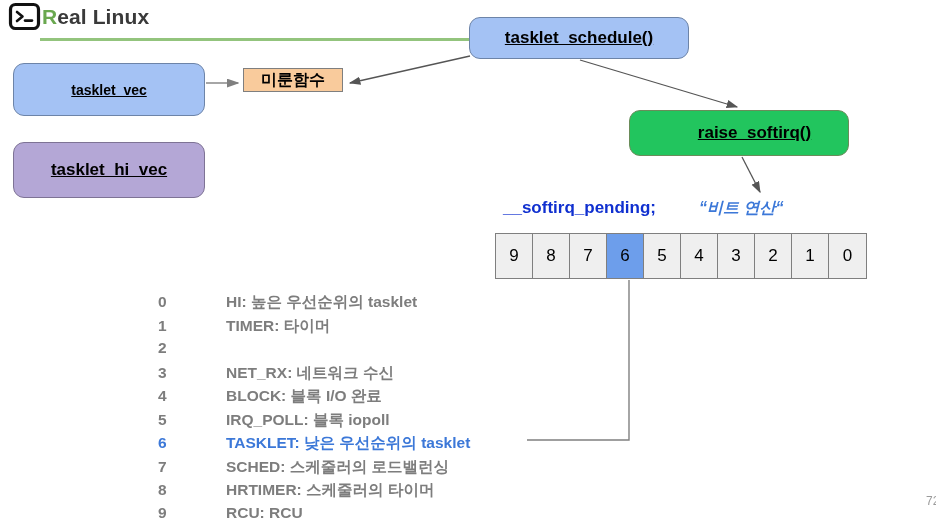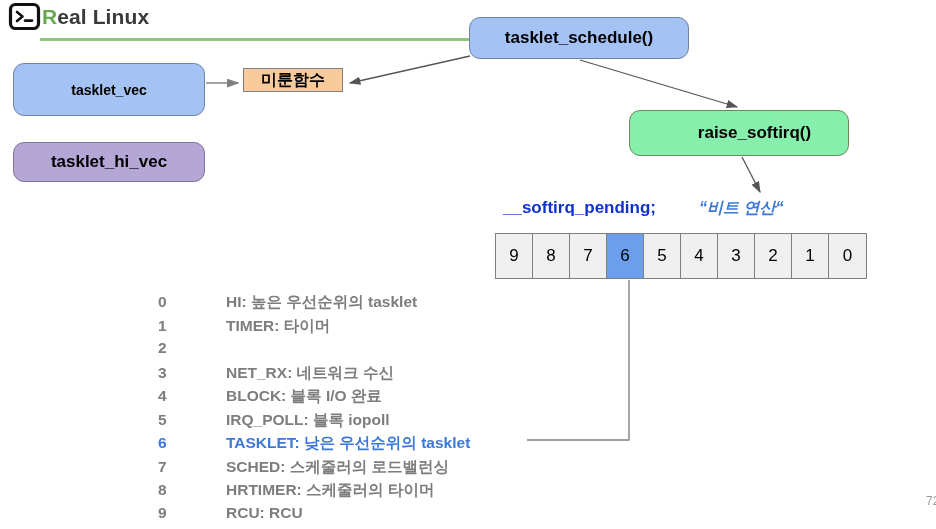--- a/index.html
+++ b/index.html
@@ -63,27 +63,28 @@
     position: absolute;
     box-sizing: border-box;
     border-radius: 11px;
     border: 1px solid #7f7f7f;
     display: flex;
     align-items: center;
     justify-content: center;
     font-weight: bold;
     color: #000000;
     white-space: nowrap;
+    text-decoration: underline;
   }
   .nodebox.blue   { background: #a4c2f4; border-color: #6d84a8; }
   .nodebox.purple { background: #b4a7d6; border-color: #7e7395; }
-  .nodebox.green  { background: #86efac; border-color: #6a8c5a; padding-left: 31px; }
+  .nodebox.green  { background: #22c55e; border-color: #6a8c5a; padding-left: 31px; }
 
   #box-tasklet-vec      { left: 13px;  top: 63px;  width: 192px; height: 53px; font-size: 14px; }
-  #box-tasklet-hi-vec   { left: 13px;  top: 142px; width: 192px; height: 40px; font-size: 17px; }
+  #box-tasklet-hi-vec   { left: 13px;  top: 142px; width: 192px; height: 56px; font-size: 17px; }
   #box-tasklet-schedule { left: 469px; top: 17px;  width: 220px; height: 42px; font-size: 17px; }
   #box-raise-softirq    { left: 629px; top: 110px; width: 220px; height: 46px; font-size: 17px; }
 
   
   #box-mirun {
     position: absolute;
     left: 243px;
     top: 68px;
     width: 100px;
     height: 24px;

